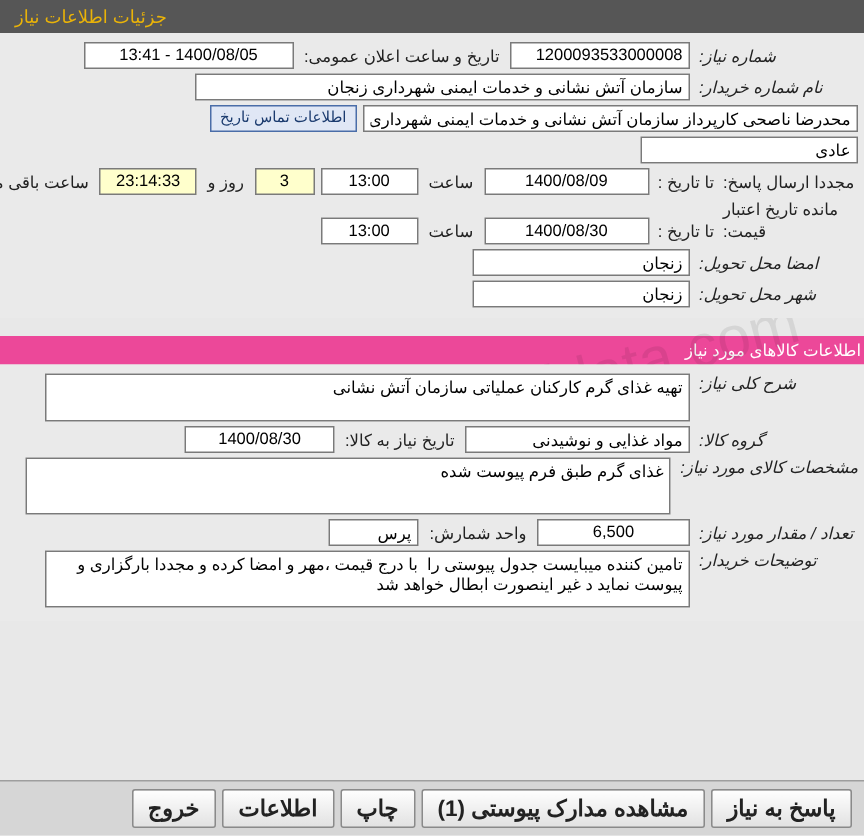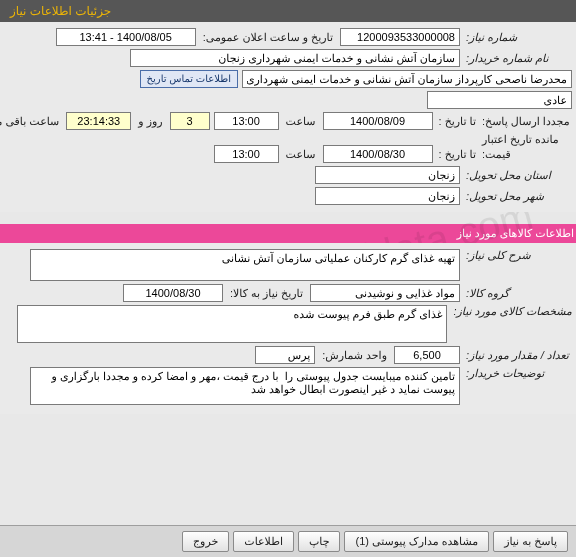--- a/index.html
+++ b/index.html
@@ -73,21 +73,21 @@
     font-family: inherit;
     height: 18px;
     line-height: 14px;
     text-align: right;
     direction: rtl;
   }
   .inp-wide { width: 330px; }
   .inp-med { width: 145px; }
   .inp-sml { width: 60px; }
   .inp-tiny { width: 40px; }
-  .inp-num { width: 66px; text-align: center; direction: ltr;}
+  .inp-num { width: 102px; text-align: center; direction: ltr;}
   .inp-date { width: 140px; text-align: center; }
   .inp-time { width: 65px; text-align: center; }
   .inp-yellow { background: #ffffcc; }
   .ta {
     border: 1px solid #7a7a7a;
     background: #ffffff;
     padding: 2px 4px;
     font-size: 11px;
     font-family: inherit;
     resize: none;
@@ -116,24 +116,25 @@
     padding: 5px 8px;
     display: flex;
     justify-content: flex-start;
     gap: 4px;
   }
   .btn-footer {
     background: linear-gradient(#fefefe, #e2e2e2);
     border: 1px solid #8a8a8a;
     border-radius: 2px;
     padding: 3px 10px;
-    font-size: 11px;
+    font-size: 15px;
     font-family: inherit;
     cursor: pointer;
     color: #222;
+    font-weight: bold;
   }
   .items-body {
     padding: 6px 4px;
     background: #eaeaea;
     position: relative;
     z-index: 2;
   }
 </style>
 </head>
 <body>
@@ -184,21 +185,21 @@
   </div>
   <div class="row" style="margin-top:-4px">
     <span class="lbl" style="min-width:92px">قیمت:</span>
     <span class="lbl">تا تاریخ :</span>
     <input class="inp inp-date" style="width: 110px;" value="1400/08/30">
     <span class="lbl lbl-inline">ساعت</span>
     <input class="inp inp-time" value="13:00" style="">
   </div>
 
   <div class="row">
-    <span class="lbl lbl-main">استان محل تحویل:</span>
+    <span class="lbl lbl-main">امضا محل تحویل:</span>
     <input class="inp inp-med" value="زنجان" style="">
   </div>
 
   <div class="row">
     <span class="lbl lbl-main">شهر محل تحویل:</span>
     <input class="inp inp-med" value="زنجان" style="">
   </div>
 
 </div>
 

